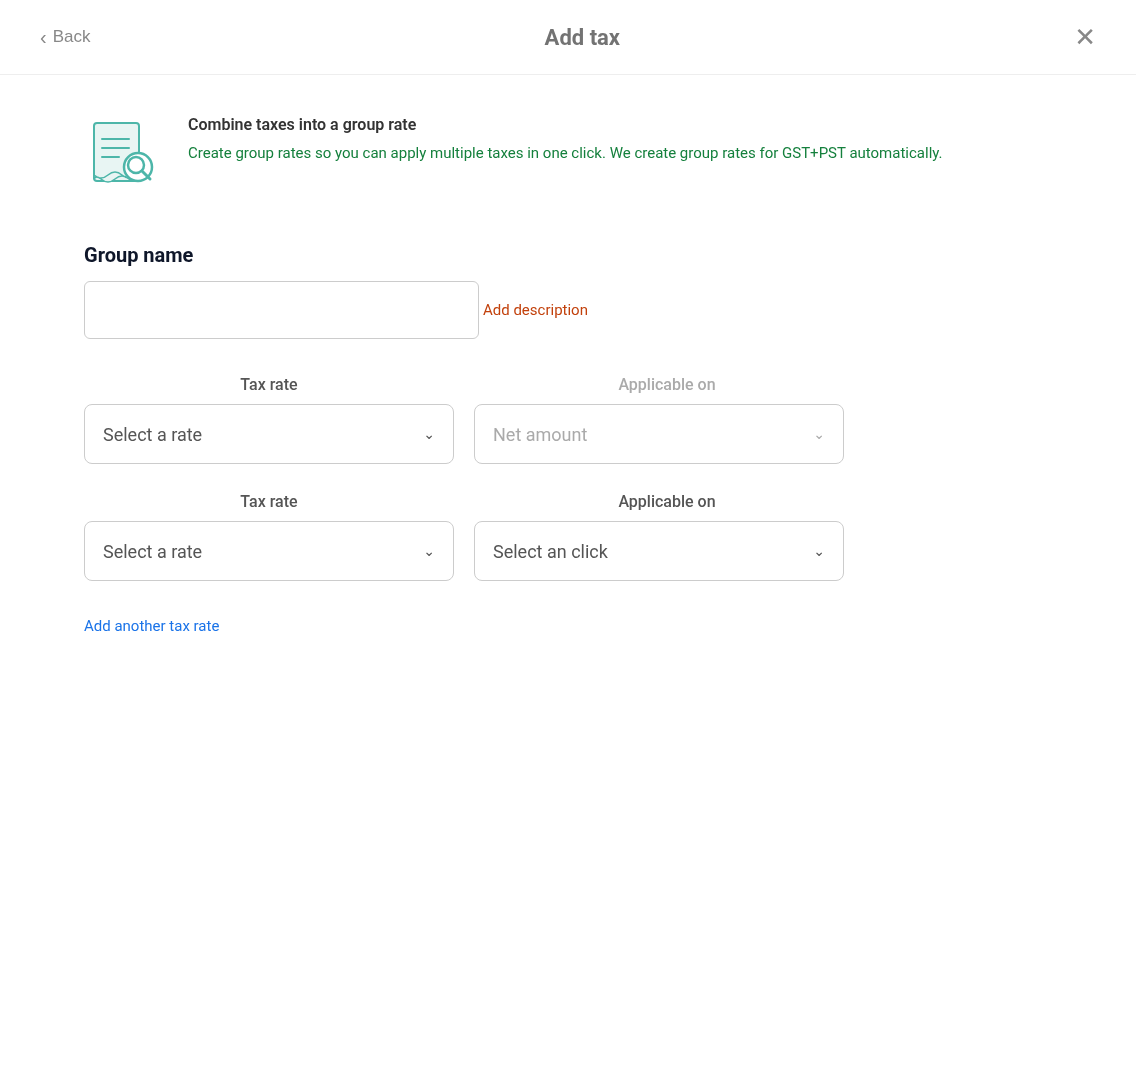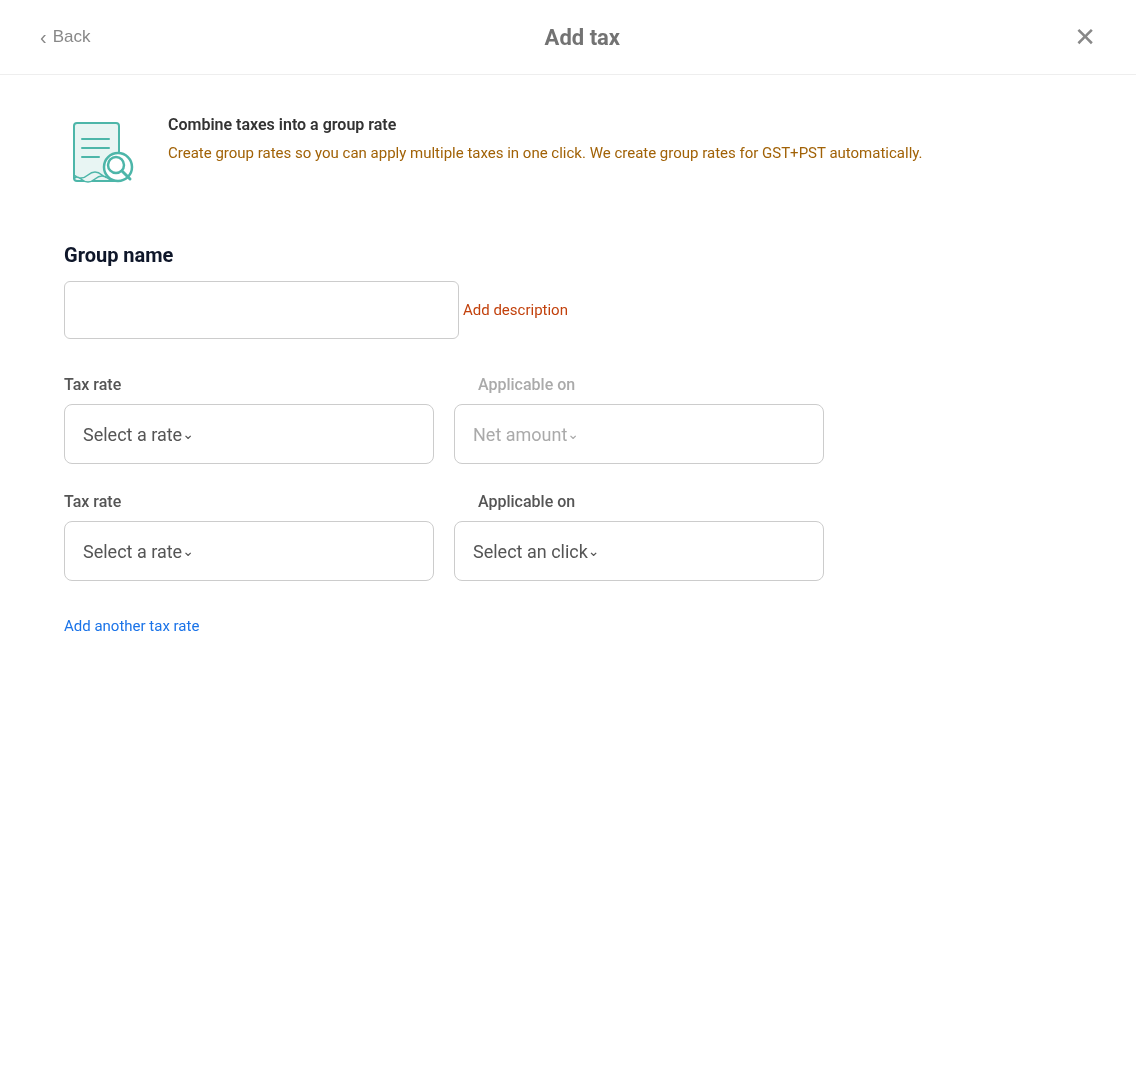--- a/index.html
+++ b/index.html
@@ -59,21 +59,21 @@
       background: none;
       border: none;
       cursor: pointer;
       color: #888;
       font-size: 24px;
       line-height: 1;
     }
 
     
     .content {
-      padding: 40px 64px;
+      padding: 40px 84px;
     }
 
     
     .info-banner {
       display: flex;
       align-items: flex-start;
       gap: 24px;
       margin-bottom: 48px;
     }
 
@@ -85,21 +85,21 @@
 
     .info-text h3 {
       font-size: 16px;
       font-weight: 600;
       color: #333;
       margin-bottom: 8px;
     }
 
     .info-text p {
       font-size: 15px;
-      color: #a16207;
+      color: #15803d;
       line-height: 1.5;
     }
 
     
     .form-section {
       margin-top: 20px;
     }
 
     .field-label {
       font-size: 20px;
@@ -132,22 +132,23 @@
     .tax-rate-section {
       margin-top: 36px;
     }
 
     .tax-row {
       margin-bottom: 28px;
     }
 
     .tax-row-labels {
       display: flex;
-      gap: 16px;
+      gap: 0;
       margin-bottom: 10px;
+      text-align: center;
     }
 
     .tax-col-label {
       font-size: 16px;
       font-weight: 500;
       color: #555;
     }
 
     .tax-col-label.first {
       width: 370px;
@@ -164,20 +165,21 @@
 
     .tax-row-inputs {
       display: flex;
       align-items: center;
       gap: 20px;
     }
 
     .select-dropdown {
       display: flex;
       align-items: center;
+      justify-content: space-between;
       width: 370px;
       height: 60px;
       border: 1.5px solid #ccc;
       border-radius: 8px;
       padding: 0 18px;
       font-size: 18px;
       color: #555;
       background: #fff;
       cursor: pointer;
     }

